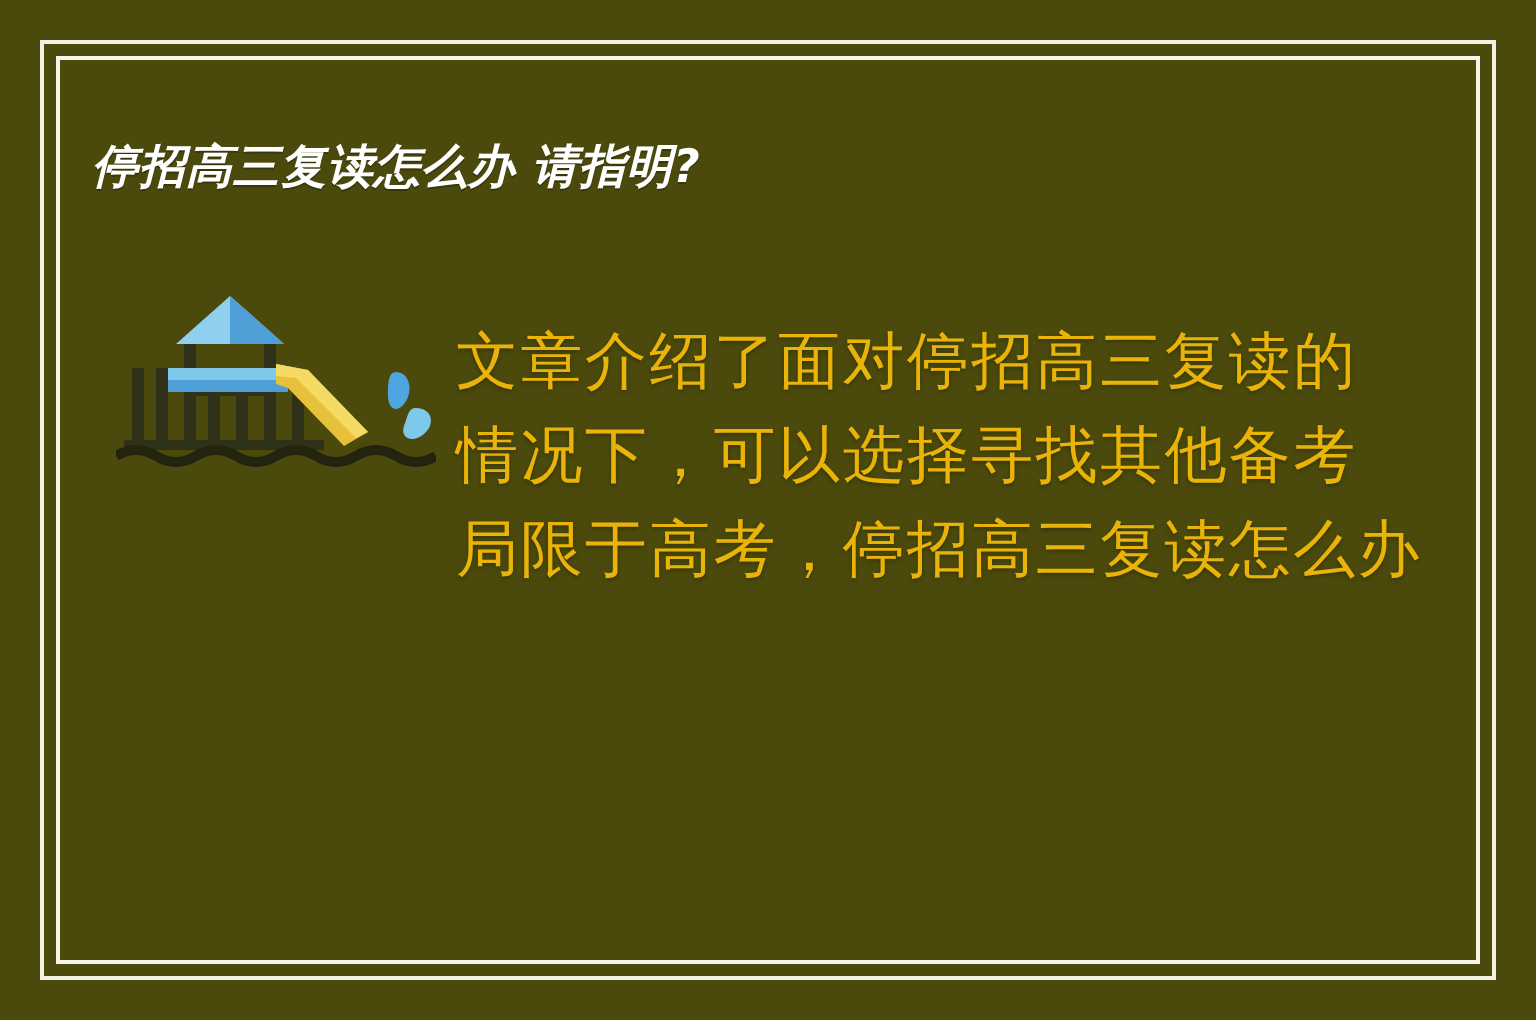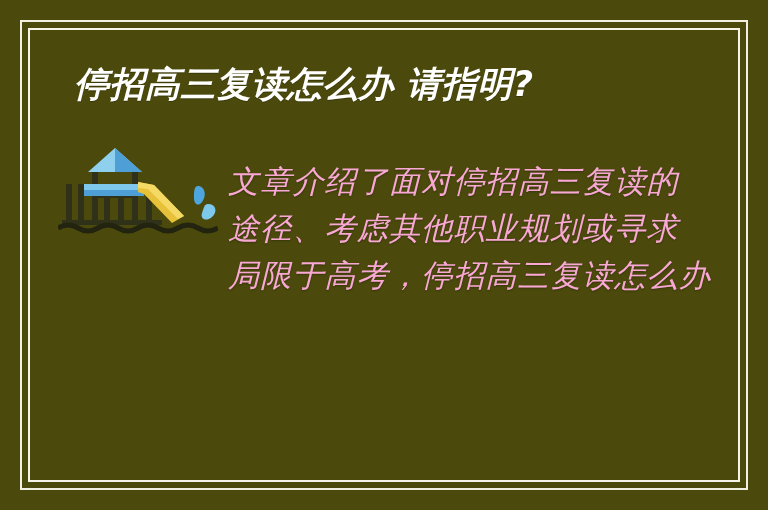--- a/index.html
+++ b/index.html
@@ -36,26 +36,26 @@
     top: 28px;
     right: 28px;
     bottom: 28px;
     border: 2px solid #f6f4e8;
     box-sizing: border-box;
     pointer-events: none;
   }
   
   .title {
     position: absolute;
-    left: 74px;
+    left: 46px;
     top: 62px;
     width: 640px;
     color: #ffffff;
     font-family: "DejaVu Sans", "Liberation Sans", sans-serif;
-    font-size: 35px;
+    font-size: 23px;
     font-weight: 900;
     font-style: italic;
     letter-spacing: 0.5px;
     white-space: nowrap;
     line-height: 44px;
     text-shadow: 0 1px 0 rgba(0,0,0,0.25);
   }
   
   .illustration {
     position: absolute;
@@ -65,24 +65,23 @@
     height: 100px;
   }
   
   .body-text {
     position: absolute;
     left: 228px;
     top: 158px;
     width: 424px;
   }
   .body-line {
-    color: #f9a8d4;
+    color: #eab308;
     font-family: "DejaVu Sans", "Liberation Sans", sans-serif;
     font-size: 31px;
-    font-style: italic;
     font-weight: 500;
     line-height: 47px;
     letter-spacing: 1.2px;
     white-space: nowrap;
     text-shadow: 0 1px 2px rgba(0,0,0,0.30);
   }
 </style>
 </head>
 <body>
 
@@ -123,17 +122,17 @@
 
       <path d="M140 46 C147 46 149 56 144 62 C140 67 136 64 136 58 C136 52 136 46 140 46 Z" fill="#4ea6e0"></path>
       <path d="M150 64 C158 64 160 72 154 77 C148 82 142 79 144 73 C146 68 146 64 150 64 Z" fill="#7ec8ec"></path>
 
       <path d="M0 88 q10 -6 20 0 t20 0 t20 0 t20 0 t20 0 t20 0 t20 0 t20 0" stroke="#22240f" stroke-width="5" fill="none"></path>
     </svg>
   </div>
 
   <div class="body-text">
     <div class="body-line">文章介绍了面对停招高三复读的</div>
-    <div class="body-line">途径、考虑其他职业规划或寻求</div>
+    <div class="body-line">情况下，可以选择寻找其他备考</div>
     <div class="body-line">局限于高考，停招高三复读怎么办</div>
   </div>
 
 </div>
 
 </body></html>

